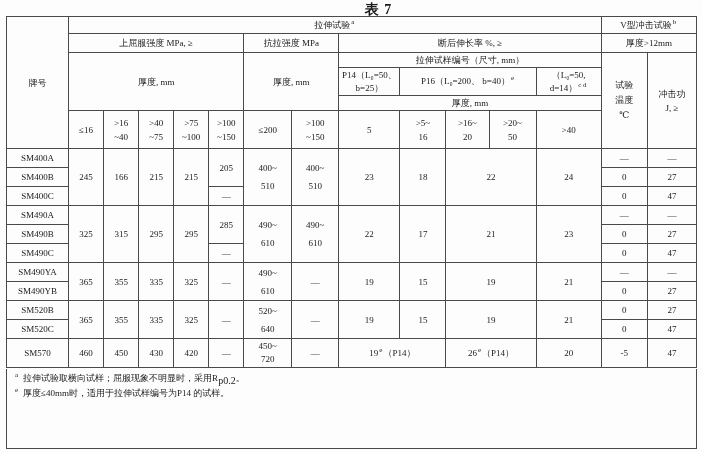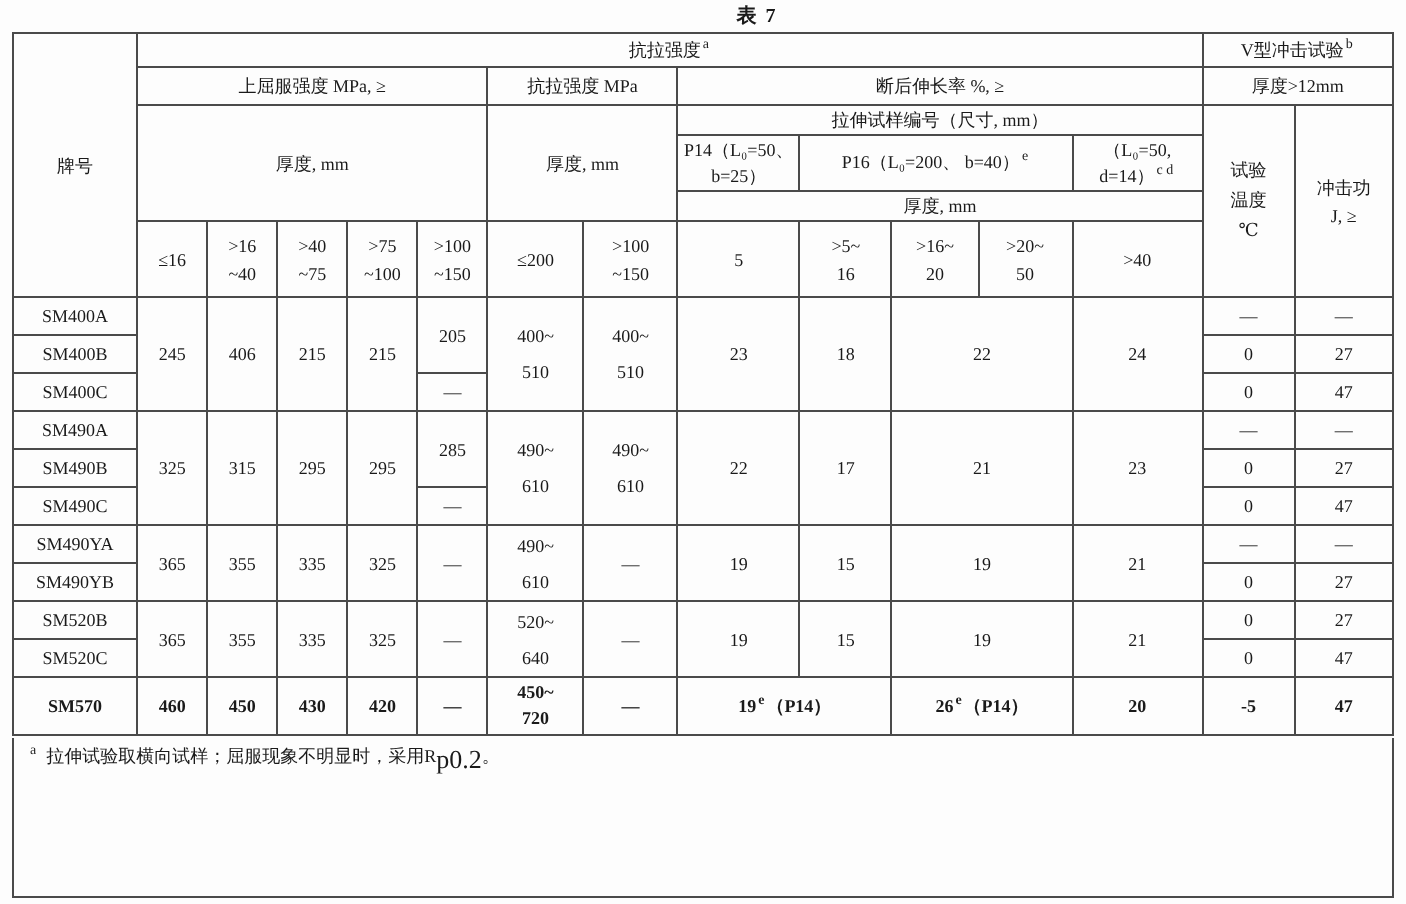--- a/index.html
+++ b/index.html
@@ -3,33 +3,33 @@
 <meta charset="utf-8">
 <style>
   html,body{margin:0;padding:0;}
   body{
     width:703px;height:452px;position:relative;background:#fdfdfd;
     font-family:"Liberation Serif","DejaVu Serif",serif;color:#1a1a1a;
   }
   .title{
     position:absolute;left:6px;top:1px;width:691px;height:14px;
     text-align:center;padding-left:54px;box-sizing:border-box;
-    font-size:10px;font-weight:bold;letter-spacing:1px;
+    font-size:14px;font-weight:bold;letter-spacing:1px;
   }
   .grid-wrap{position:absolute;left:6px;top:16px;}
   table{border-collapse:collapse;table-layout:fixed;width:691px;}
   td{
     border:1px solid #4a4a4a;text-align:center;vertical-align:middle;
     font-size:9px;line-height:12px;padding:0;overflow:hidden;color:#1a1a1a;
   }
   sup{font-size:7px;line-height:0;margin:0 1px;}
-  sub{font-size:13px;line-height:0;text-align:center;}
+  sub{font-size:10px;line-height:0;text-align:center;}
   tr.h17{height:17px;} tr.h19{height:19px;} tr.h15{height:15px;}
   tr.h28{height:28px;} tr.h38{height:38px;}
-  tr.br{height:19px;} tr.brt{height:29px;font-weight:bold;}
+  tr.br{height:19px;} tr.brt{height:29px;}
   .tick div{line-height:14px;} .tick div:empty{display:none;}
   .two div{line-height:18px;}
   .two.cmp div{line-height:13px;}
   .stk3 div{line-height:15px;}
   .stk2 div{line-height:14px;}
   .wrapcell{line-height:13px;padding:0 2px;}
   .notes{
     position:absolute;left:6px;top:369px;width:689px;height:77px;
     border:1px solid #4a4a4a;border-top:none;padding-top:2px;background:#fdfdfd;
   }
@@ -57,21 +57,21 @@
         <col style="width:43px">
         <col style="width:47px">
         <col style="width:65px">
     <col style="width:46px">
         <col style="width:49px">
   </colgroup>
 
   <tbody>
         <tr class="h17">
     <td rowspan="6">牌号</td>
-    <td colspan="12"><span>抗拉强度</span><sup>a</sup></td>
+    <td colspan="12"><span>拉伸试验</span><sup>a</sup></td>
     <td colspan="2"><span>V型冲击试验</span><sup>b</sup></td>
   </tr>
 
   <tr class="h19">
     <td colspan="5">上屈服强度 MPa, ≥</td>
     <td colspan="2">抗拉强度 MPa</td>
     <td colspan="5">断后伸长率 %, ≥</td>
     <td colspan="2">厚度&gt;12mm</td>
   </tr>
 
@@ -143,21 +143,21 @@
             <div>50</div>
           </td>
     <td class="tick">
             <div>&gt;40</div>
           </td>
   </tr>
 
   <tr class="br">
     <td>SM400A</td>
     <td rowspan="3">245</td>
-    <td rowspan="3">406</td>
+    <td rowspan="3">166</td>
     <td rowspan="3">215</td>
     <td rowspan="3">215</td>
     <td rowspan="2">205</td>
     <td rowspan="3" class="two">
             <div>400~</div>
             <div>510</div>
           </td>
     <td rowspan="3" class="two">
             <div>400~</div>
             <div>510</div>
@@ -288,13 +288,14 @@
     <td>20</td>
     <td>-5</td>
     <td>47</td>
   </tr>
 </tbody>
     </table>
 </div>
 
 <div class="notes">
   <div class="note"><sup>a</sup><span>拉伸试验取横向试样；屈服现象不明显时，采用R</span><sub>p0.2</sub><span>。</span></div>
+  <div class="note"><sup>e</sup><span>厚度≤40mm时，适用于拉伸试样编号为P14 的试样。</span><sub></sub><span></span></div>
 </div>
 
 </body></html>

